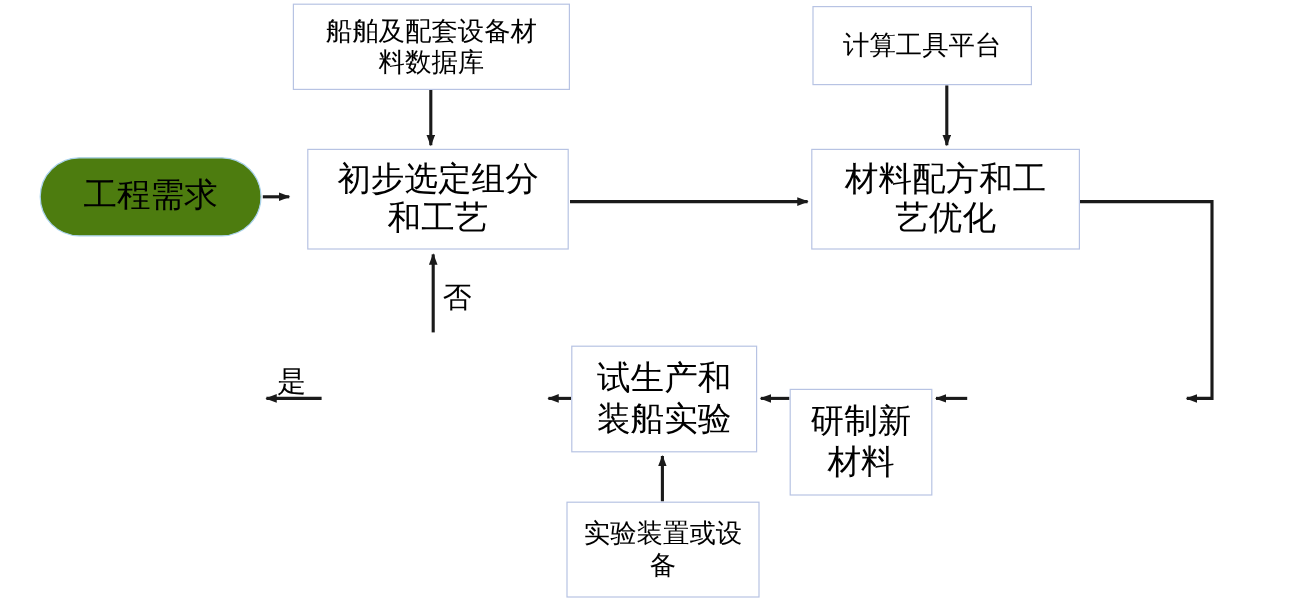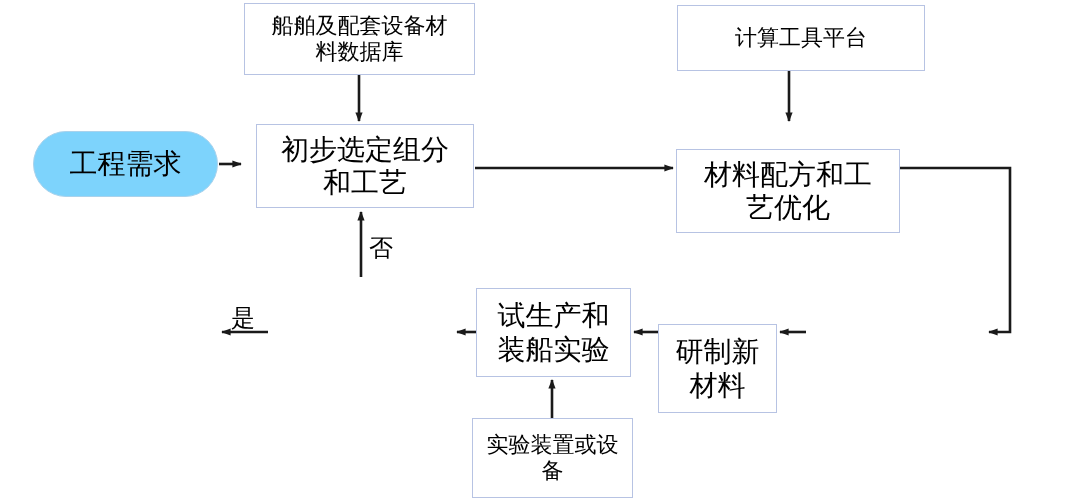--- a/index.html
+++ b/index.html
@@ -25,21 +25,21 @@
     color: #000000;
     line-height: 1.18;
     white-space: pre-line;
     z-index: 3;
   }
   .proc {
     background: #ffffff;
     border: 1.4px solid #b7c3e3;
   }
   .term {
-    background: #7dd3fc;
+    background: #4d7c0f;
     border: 1.6px solid #a9d2ec;
     border-radius: 999px;
   }
   .diamond-wrap {
     position: absolute;
     z-index: 3;
   }
   .diamond-wrap svg {
     position: absolute;
     left: 0;
@@ -108,34 +108,34 @@
     <path d="M268,332 L222,332" stroke="#1a1a1a" stroke-width="2.6" fill="none" marker-end="url(#arrow)"></path>
 
     <path d="M361,277 L361,212" stroke="#1a1a1a" stroke-width="2.6" fill="none" marker-end="url(#arrow)"></path>
   </svg>
 
   <div class="node proc f22" style="left:244px; top:3px; width:231px; height:72px;">
     <span>船舶及配套设备材
 料数据库</span>
   </div>
 
-  <div class="node proc f22" style="left:677px; top:5px; width:248px; height:66px;">
+  <div class="node proc f22" style="left:677px; top:5px; width:183px; height:66px;">
     <span>计算工具平台</span>
   </div>
 
   <div class="node term f28" style="left:33px; top:131px; width:185px; height:66px;">
     <span>工程需求</span>
   </div>
 
   <div class="node proc f28" style="left:244px; top:124px; width:218px; height:84px;margin-left:12px;">
     <span>初步选定组分
 和工艺</span>
   </div>
 
-  <div class="node proc f28" style="left:676px; top:124px; width:224px; height:84px;margin-top:25px;">
+  <div class="node proc f28" style="left:676px; top:124px; width:224px; height:84px;">
     <span>材料配方和工
 艺优化</span>
   </div>
 
 
 
   <div class="node proc f28" style="left:476px; top:288px; width:155px; height:89px;">
     <span>试生产和
 装船实验</span>
   </div>

